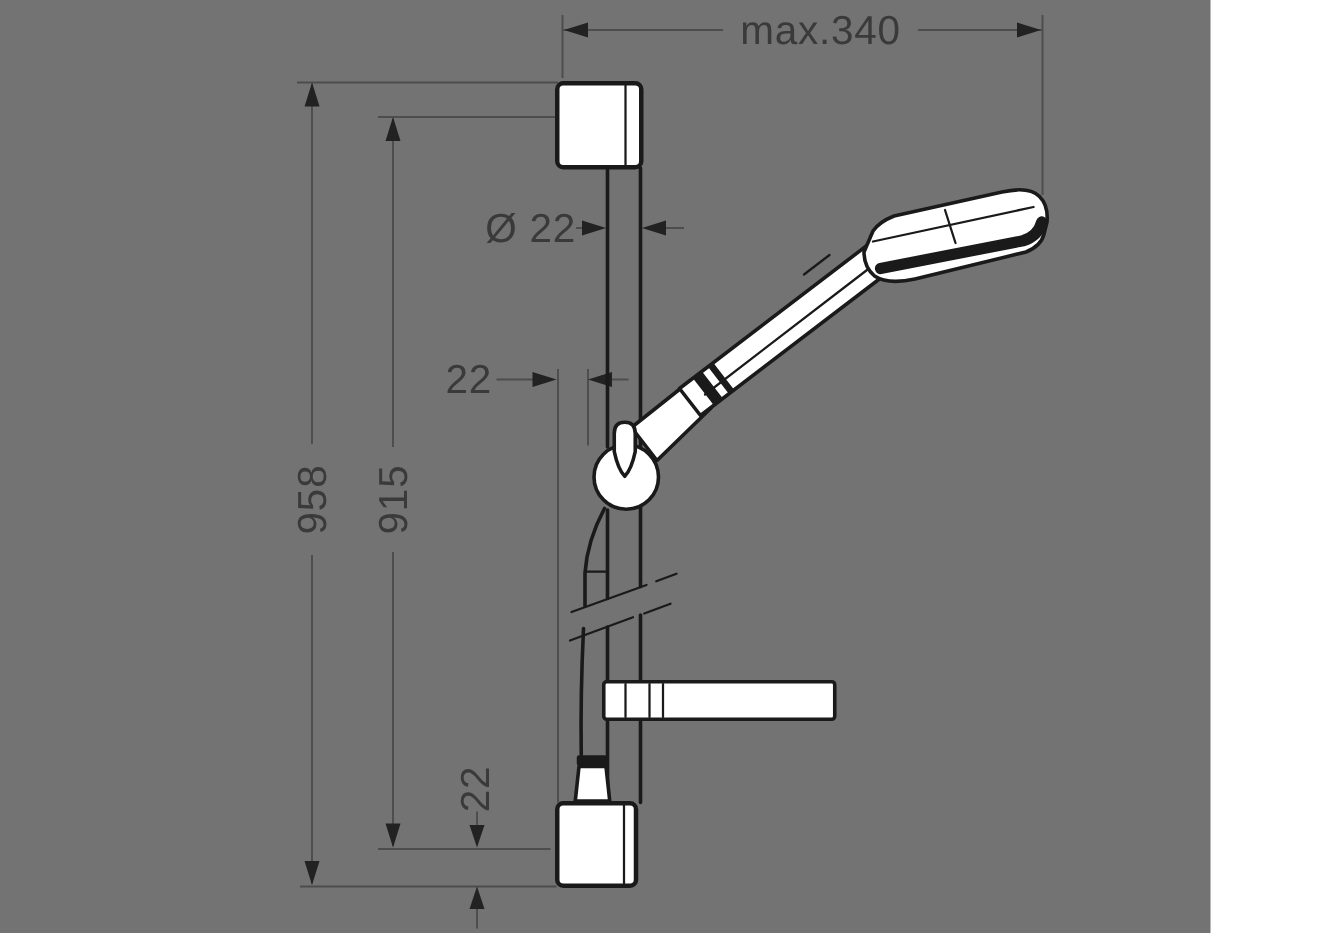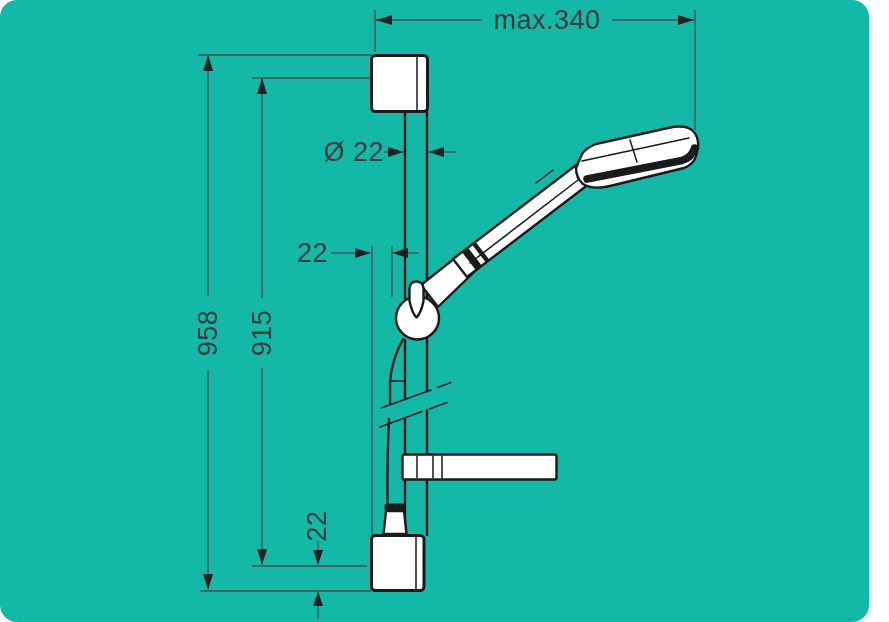--- a/index.html
+++ b/index.html
@@ -1,22 +1,21 @@
 <!DOCTYPE html>
 <html><head>
 <meta charset="utf-8">
 <style>
   html,body{margin:0;padding:0;background:#ffffff;}
   .canvas{
     position:relative;
-    width:869px;height:622px;
-    background:#14b8a6;
+    width:807px;height:622px;
+    background:#737373;
     font-family:"Liberation Sans",sans-serif;
     overflow:hidden;
-    border-radius:17px;
   }
   svg{display:block;}
   
   .obj{stroke:#1a1a1a;stroke-width:2.4;fill:none;stroke-linecap:round;stroke-linejoin:round;}
   .obj3{stroke:#1a1a1a;stroke-width:3;fill:none;stroke-linejoin:round;}
   .objthin{stroke:#1a1a1a;stroke-width:1.5;fill:none;stroke-linecap:round;}
   .fillwhite{fill:#ffffff;}
   .fillink{fill:#1a1a1a;stroke:none;}
   
   .dim{stroke:#4d4d4d;stroke-width:1.3;fill:none;}

